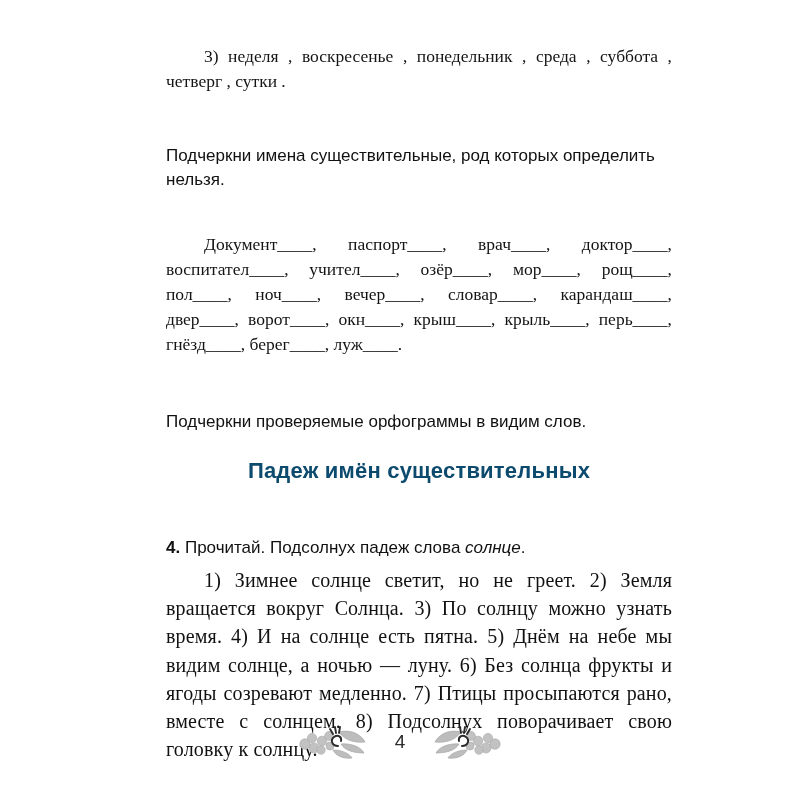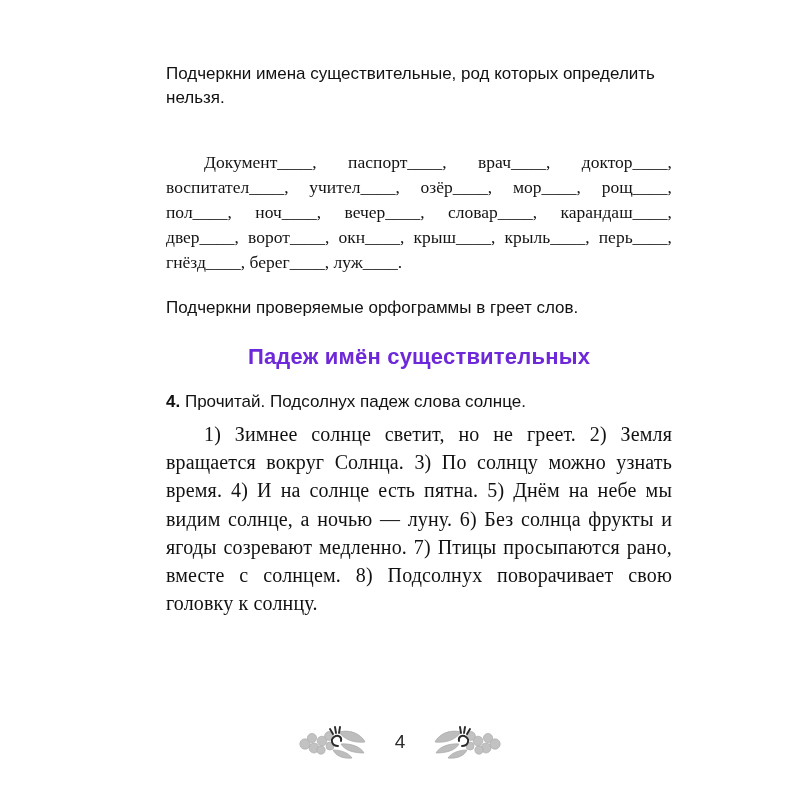--- a/index.html
+++ b/index.html
@@ -58,39 +58,41 @@
     letter-spacing: 0.15px;
   }
 
   
   .instr {
     font-family: "Liberation Sans", sans-serif;
     font-size: 17px;
     line-height: 23.5px;
     color: #111111;
     text-align: left;
+    margin-top: 32px;
   }
   .instr.hanging {
     padding-left: 38px;
     text-indent: -38px;
   }
   .instr .num {
     font-weight: bold;
   }
   .instr .it {
+    font-style: italic;
   }
 
   
   .section-heading {
     font-family: "Liberation Sans", sans-serif;
     font-weight: bold;
     font-size: 22px;
     line-height: 26px;
     text-align: center;
-    color: #6d28d9;
+    color: #0c4a6e;
     letter-spacing: 0.2px;
   }
 
   
   .gap-a { height: 18px; }
   .gap-b { height: 22px; }
   .gap-c { height: 19px; }
   .gap-d { height: 21px; }
   .gap-e { height: 24px; }
   .gap-f { height: 20px; }
@@ -124,35 +126,36 @@
     transform: scaleX(-1);
   }
 </style>
 </head>
 <body>
 
 <div class="page">
 
   <div class="content">
 
+    <div class="serif-block indent last-line-left">3) неделя , воскресенье , понедельник , среда , суббота , четверг , сутки .</div>
 
     <div class="gap-a"></div>
 
     <div class="instr">Подчеркни имена существительные, род которых определить нельзя.</div>
 
     <div class="gap-b"></div>
 
 
     <div class="gap-c"></div>
 
     <div class="serif-block indent last-line-left">Документ____, паспорт____, врач____, доктор____, воспитател____, учител____, озёр____, мор____, рощ____, пол____, ноч____, вечер____, словар____, карандаш____, двер____, ворот____, окн____, крыш____, крыль____, перь____, гнёзд____, берег____, луж____.</div>
 
     <div class="gap-d"></div>
 
-    <div class="instr">Подчеркни проверяемые орфограммы в греет слов.</div>
+    <div class="instr">Подчеркни проверяемые орфограммы в видим слов.</div>
 
     <div class="gap-e"></div>
 
     <div class="section-heading">Падеж имён существительных</div>
 
     <div class="gap-f"></div>
 
     <div class="instr hanging">
       <span class="num">4.</span>
       <span>Прочитай. Подсолнух падеж слова </span><span class="it">солнце</span><span>.</span>

